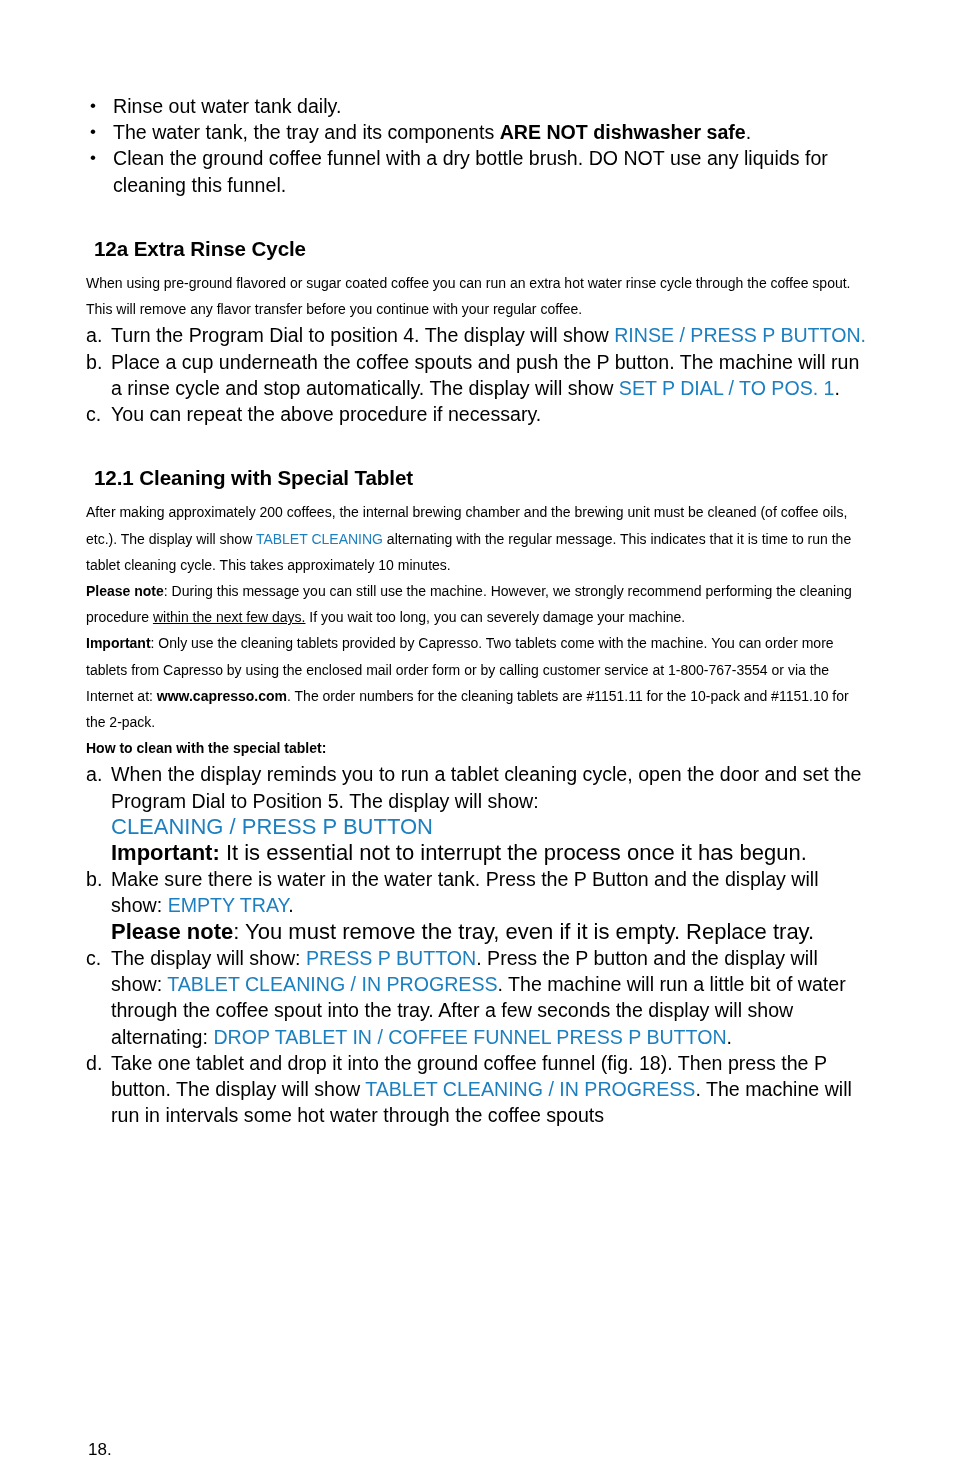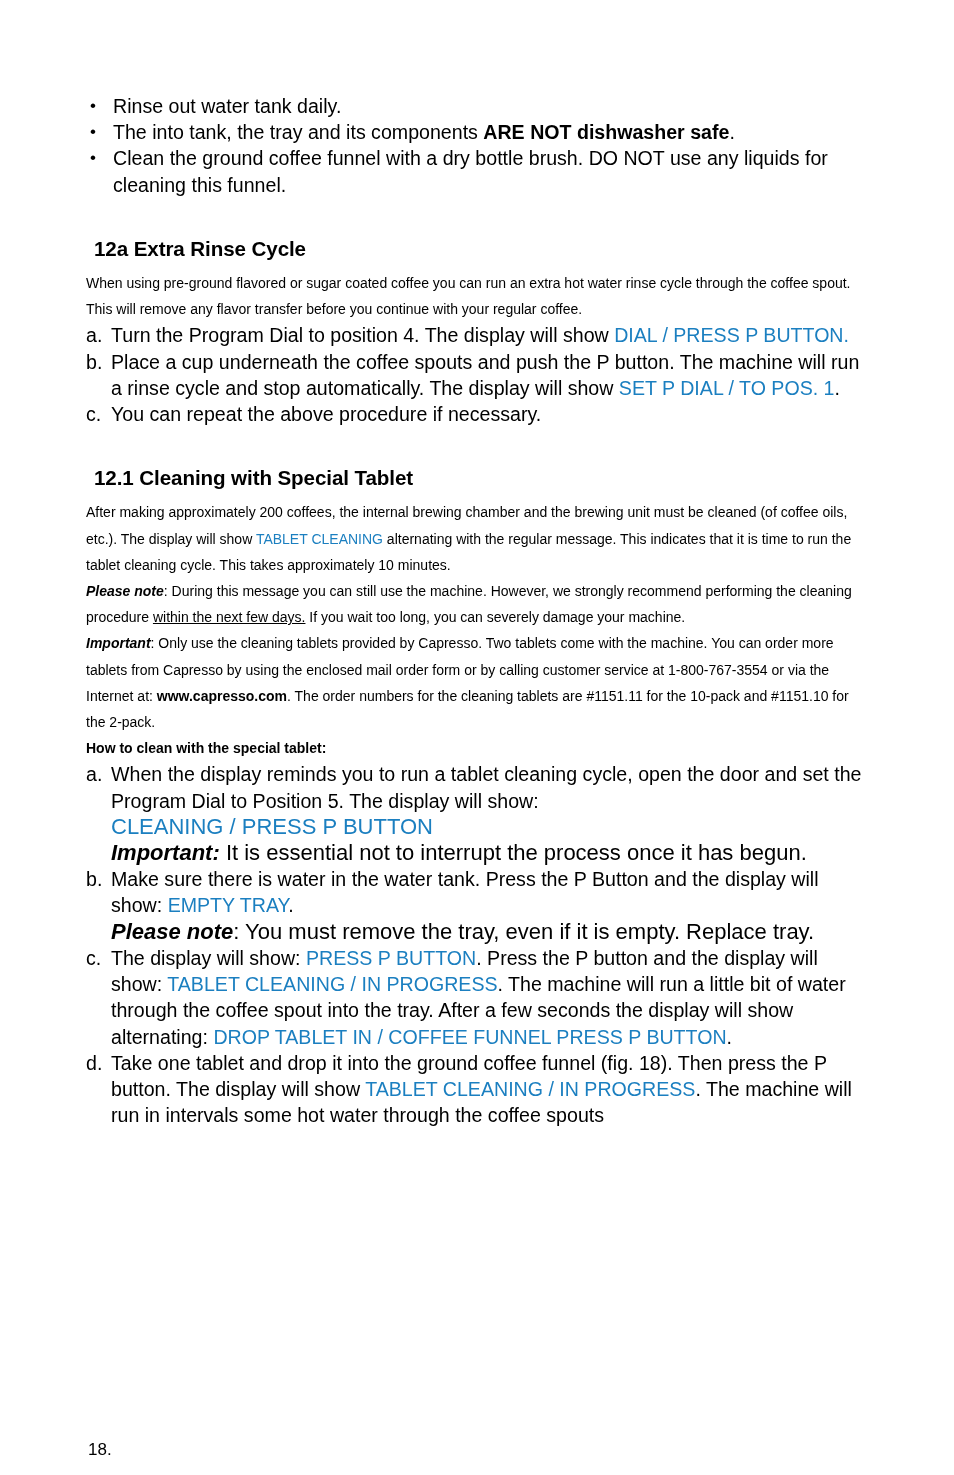--- a/index.html
+++ b/index.html
@@ -92,21 +92,21 @@
   .subline {
     display: block;
     font-size: 22px;
     line-height: 26.2px;
   }
   
   .disp {
     color: #1b7fc0;
   }
   .b  { font-weight: bold; }
-  .bi { font-weight: bold; font-style: italic; }
+  .bi { font-weight: bold; }
   .u  { text-decoration: underline; }
   
   .page-number {
     position: absolute;
     left: 88px;
     top: 1424px;
     font-size: 17px;
     line-height: 22px;
     color: #000;
   }
@@ -115,34 +115,34 @@
 <body>
 
 <div class="page">
   <div class="content">
 
     <ul class="bullets">
       <li>
         <span>Rinse out water tank daily.</span>
       </li>
       <li>
-        <span>The into tank, the tray and its components </span><span class="b">ARE NOT dishwasher safe</span><span>.</span>
+        <span>The water tank, the tray and its components </span><span class="b">ARE NOT dishwasher safe</span><span>.</span>
       </li>
       <li>
         <span>Clean the ground coffee funnel with a dry bottle brush. DO NOT use any liquids for cleaning this funnel.</span>
       </li>
     </ul>
 
     <div class="gap-before-head"></div>
     <h2 class="sec">12a Extra Rinse Cycle</h2>
     <p class="body">When using pre-ground flavored or sugar coated coffee you can run an extra hot water rinse cycle through the coffee spout. This will remove any flavor transfer before you continue with your regular coffee.</p>
 
     <ol class="letters">
       <li>
-        <span class="marker">a.</span><span>Turn the Program Dial to position 4. The display will show </span><span class="disp">DIAL / PRESS P BUTTON.</span><span></span>
+        <span class="marker">a.</span><span>Turn the Program Dial to position 4. The display will show </span><span class="disp">RINSE / PRESS P BUTTON.</span><span></span>
       </li>
       <li>
         <span class="marker">b.</span><span>Place a cup underneath the coffee spouts and push the P button. The machine will run a rinse cycle and stop automatically. The display will show </span><span class="disp">SET P DIAL / TO POS. 1</span><span>.</span>
       </li>
       <li>
         <span class="marker">c.</span><span>You can repeat the above procedure if necessary.</span>
       </li>
     </ol>
 
     <div class="gap-before-head"></div>

